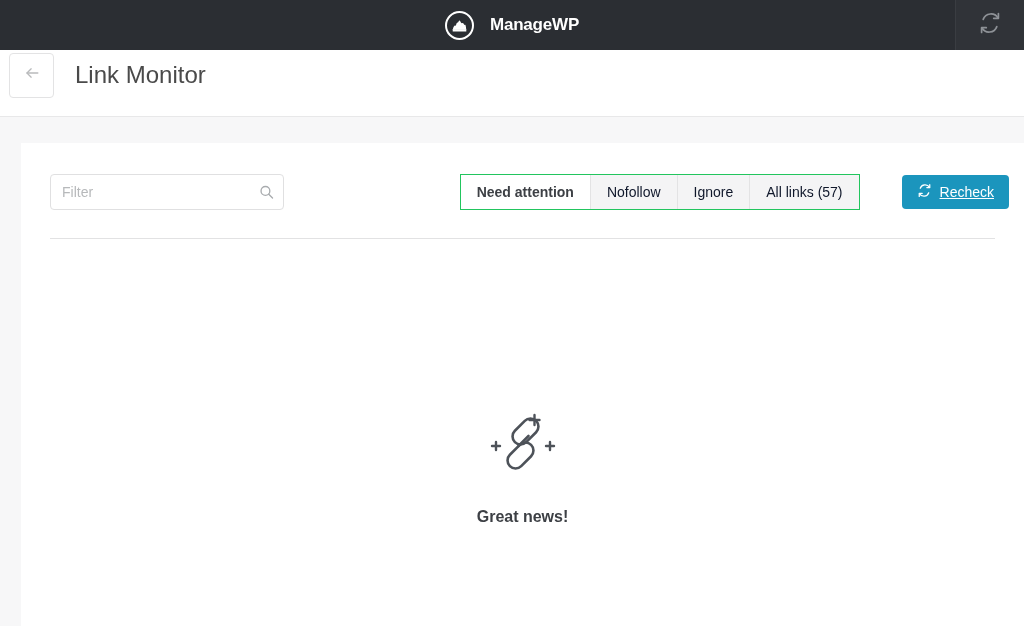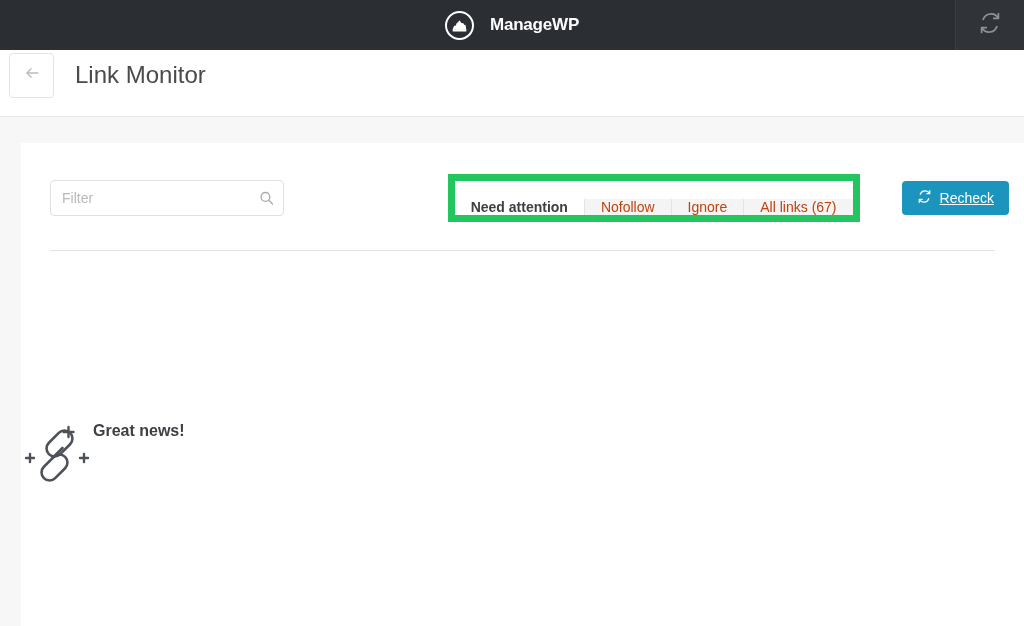--- a/index.html
+++ b/index.html
@@ -137,33 +137,32 @@
     transform: translateY(-50%);
     pointer-events: none;
     display: flex;
   }
 
   .toolbar-spacer { flex: 1 1 auto; }
 
   
   .tabs {
     display: flex;
-    border: 7px solid #22c55e;
+    border: 1px solid #22c55e;
     border-radius: 0;
     overflow: hidden;
     height: 34px;
     flex: none;
-    align-items: flex-end;
   }
   .tab {
     display: flex;
     align-items: center;
     padding: 0 16px;
     font-size: 14px;
-    color: #c2410c;
+    color: #0f172a;
     background: #f4f4f5;
     border-right: 1px solid #e3e3e4;
     cursor: pointer;
     white-space: nowrap;
   }
   .tab:last-child { border-right: none; }
   .tab.active {
     background: #ffffff;
     color: #3d4045;
     font-weight: bold;
@@ -190,21 +189,22 @@
 
   .divider {
     margin: 28px 29px 0 29px;
     height: 1px;
     background: #e2e2e3;
   }
 
   
   .empty-state {
     display: flex;
-    flex-direction: row;
+    flex-direction: column;
+    align-items: center;
     padding-top: 171px;
   }
   .empty-illustration {
     margin-bottom: 24px;
   }
   .empty-title {
     font-size: 16px;
     font-weight: bold;
     color: #3d4045;
     margin-bottom: 9px;
@@ -265,21 +265,21 @@
           </svg>
         </span>
       </div>
 
       <div class="toolbar-spacer"></div>
 
       <div class="tabs">
         <div class="tab active">Need attention</div>
         <div class="tab">Nofollow</div>
         <div class="tab">Ignore</div>
-        <div class="tab">All links (67)</div>
+        <div class="tab">All links (57)</div>
       </div>
 
       <button class="recheck-btn">
         <span>
           <svg width="15" height="15" viewBox="0 0 24 24" fill="none" stroke="#ffffff" stroke-width="2" stroke-linecap="round" stroke-linejoin="round" aria-hidden="true">
             <path d="M20 7 A8.2 8.2 0 0 0 5.2 8.4"></path>
             <polyline points="20.4,2.6 20.4,7.3 15.7,7.3"></polyline>
             <path d="M4 17 A8.2 8.2 0 0 0 18.8 15.6"></path>
             <polyline points="3.6,21.4 3.6,16.7 8.3,16.7"></polyline>
           </svg>

